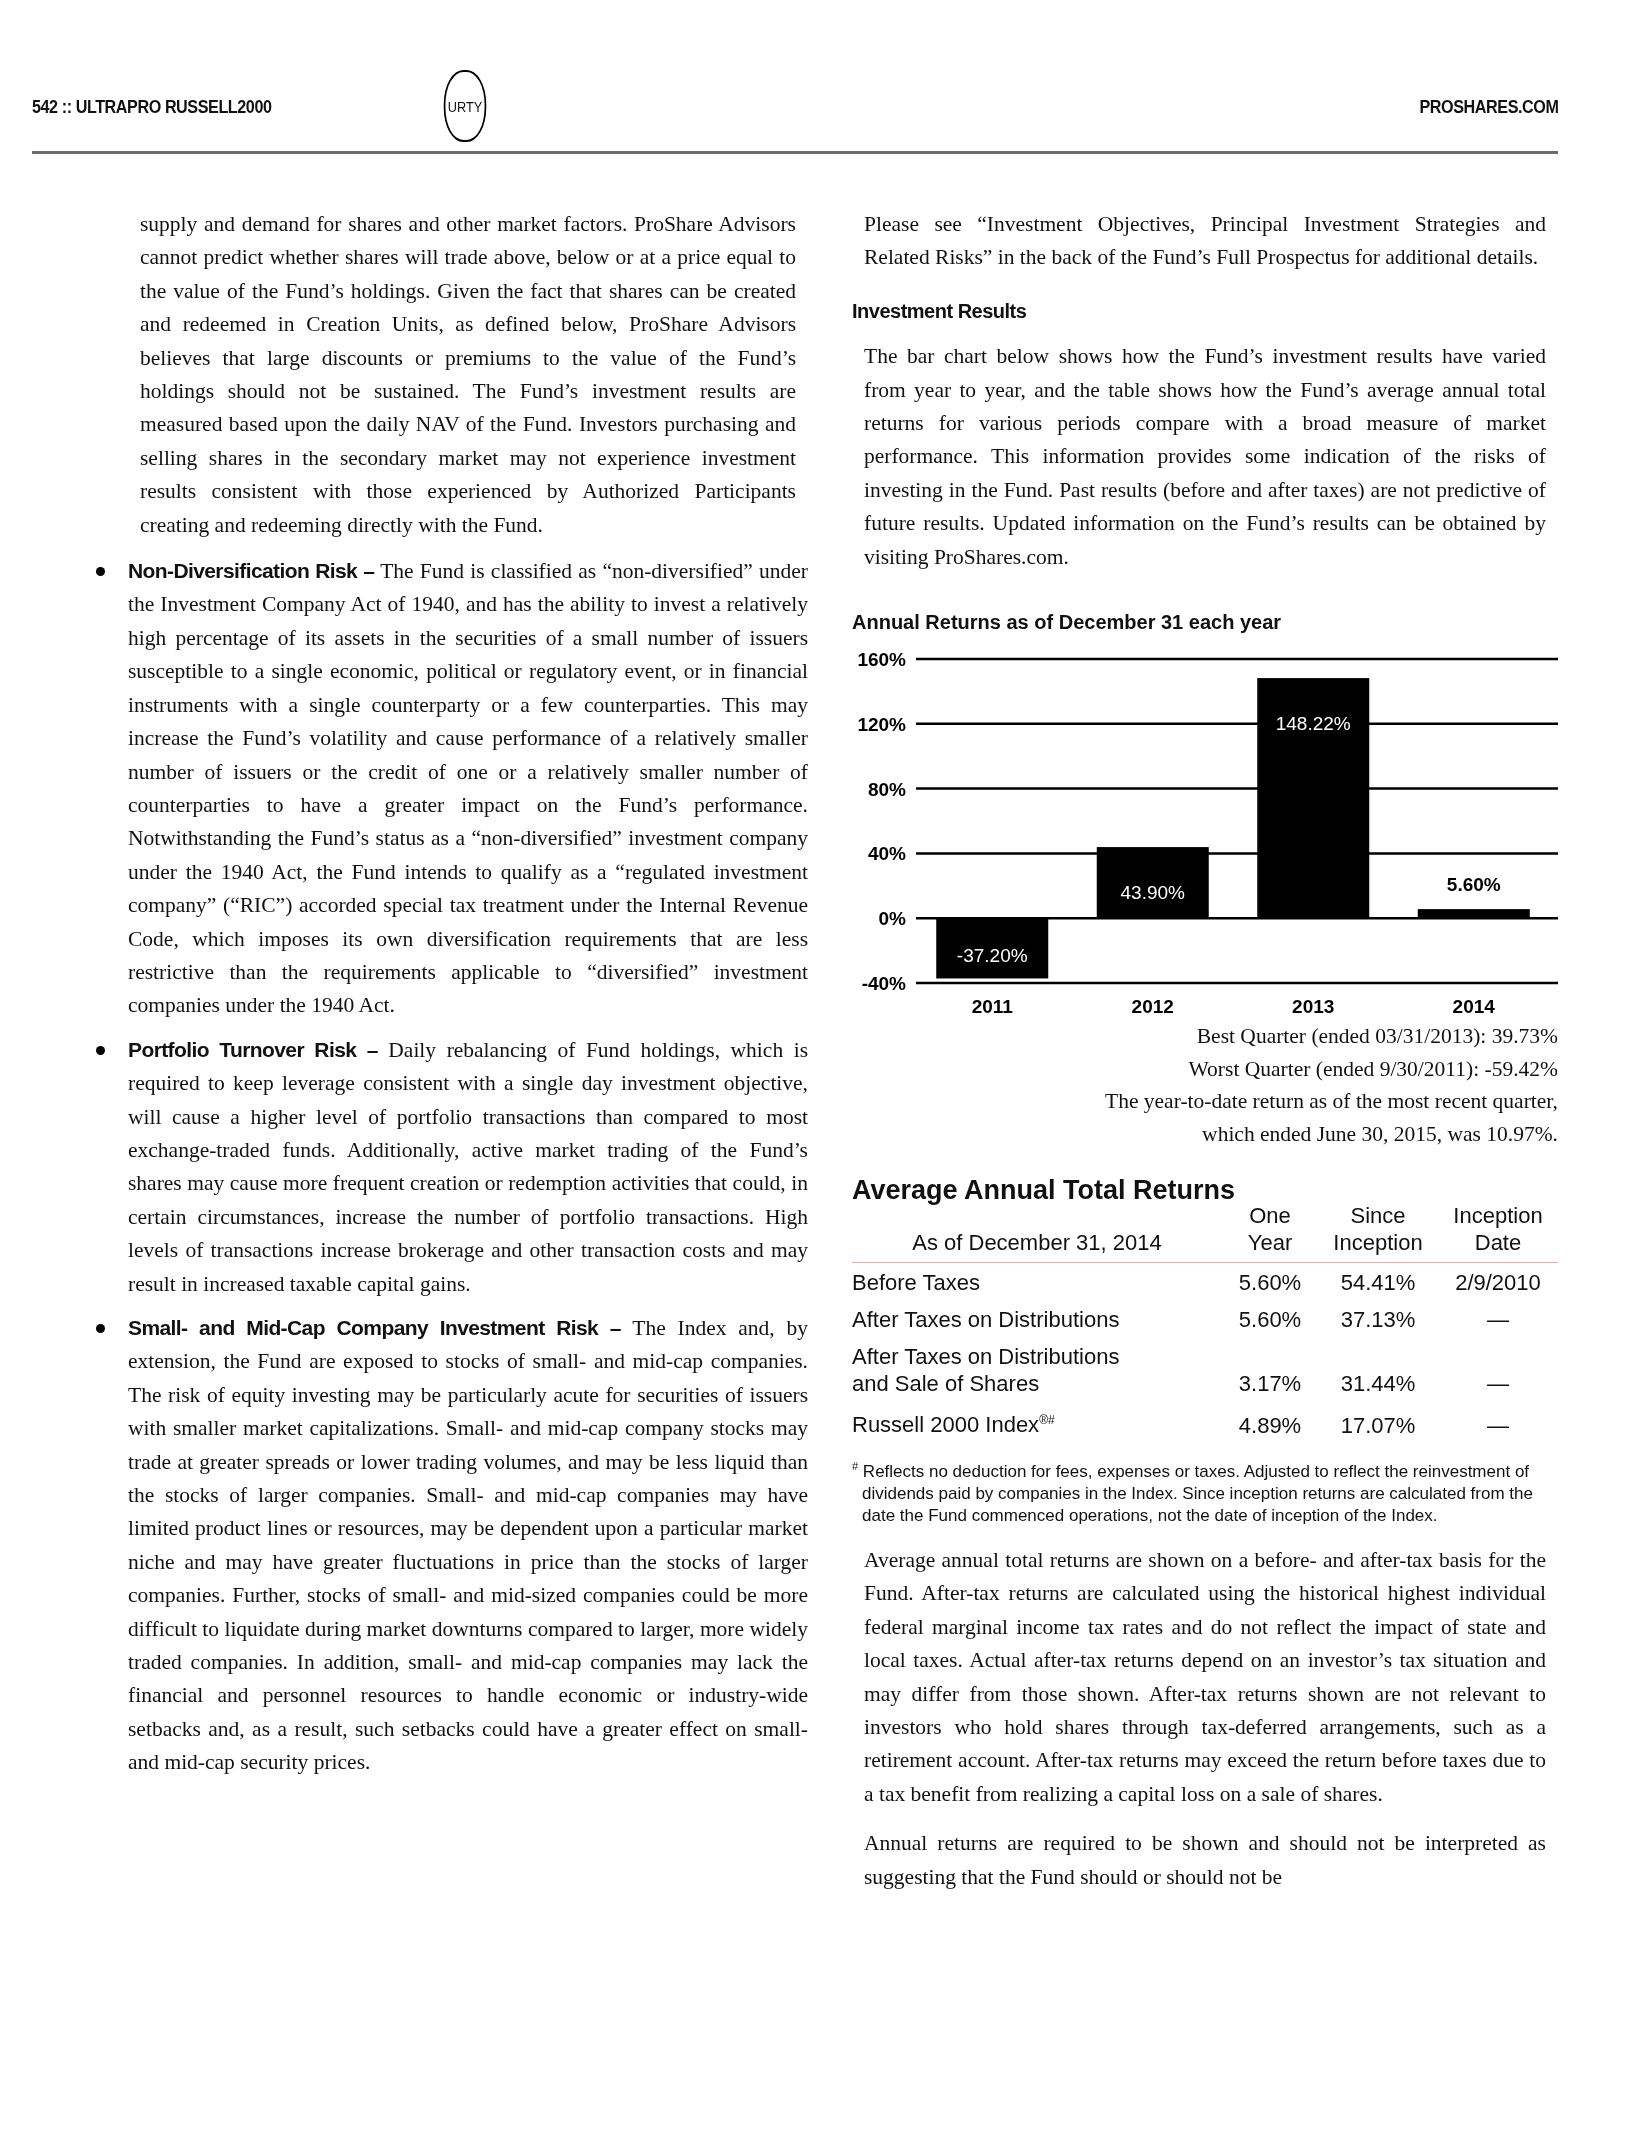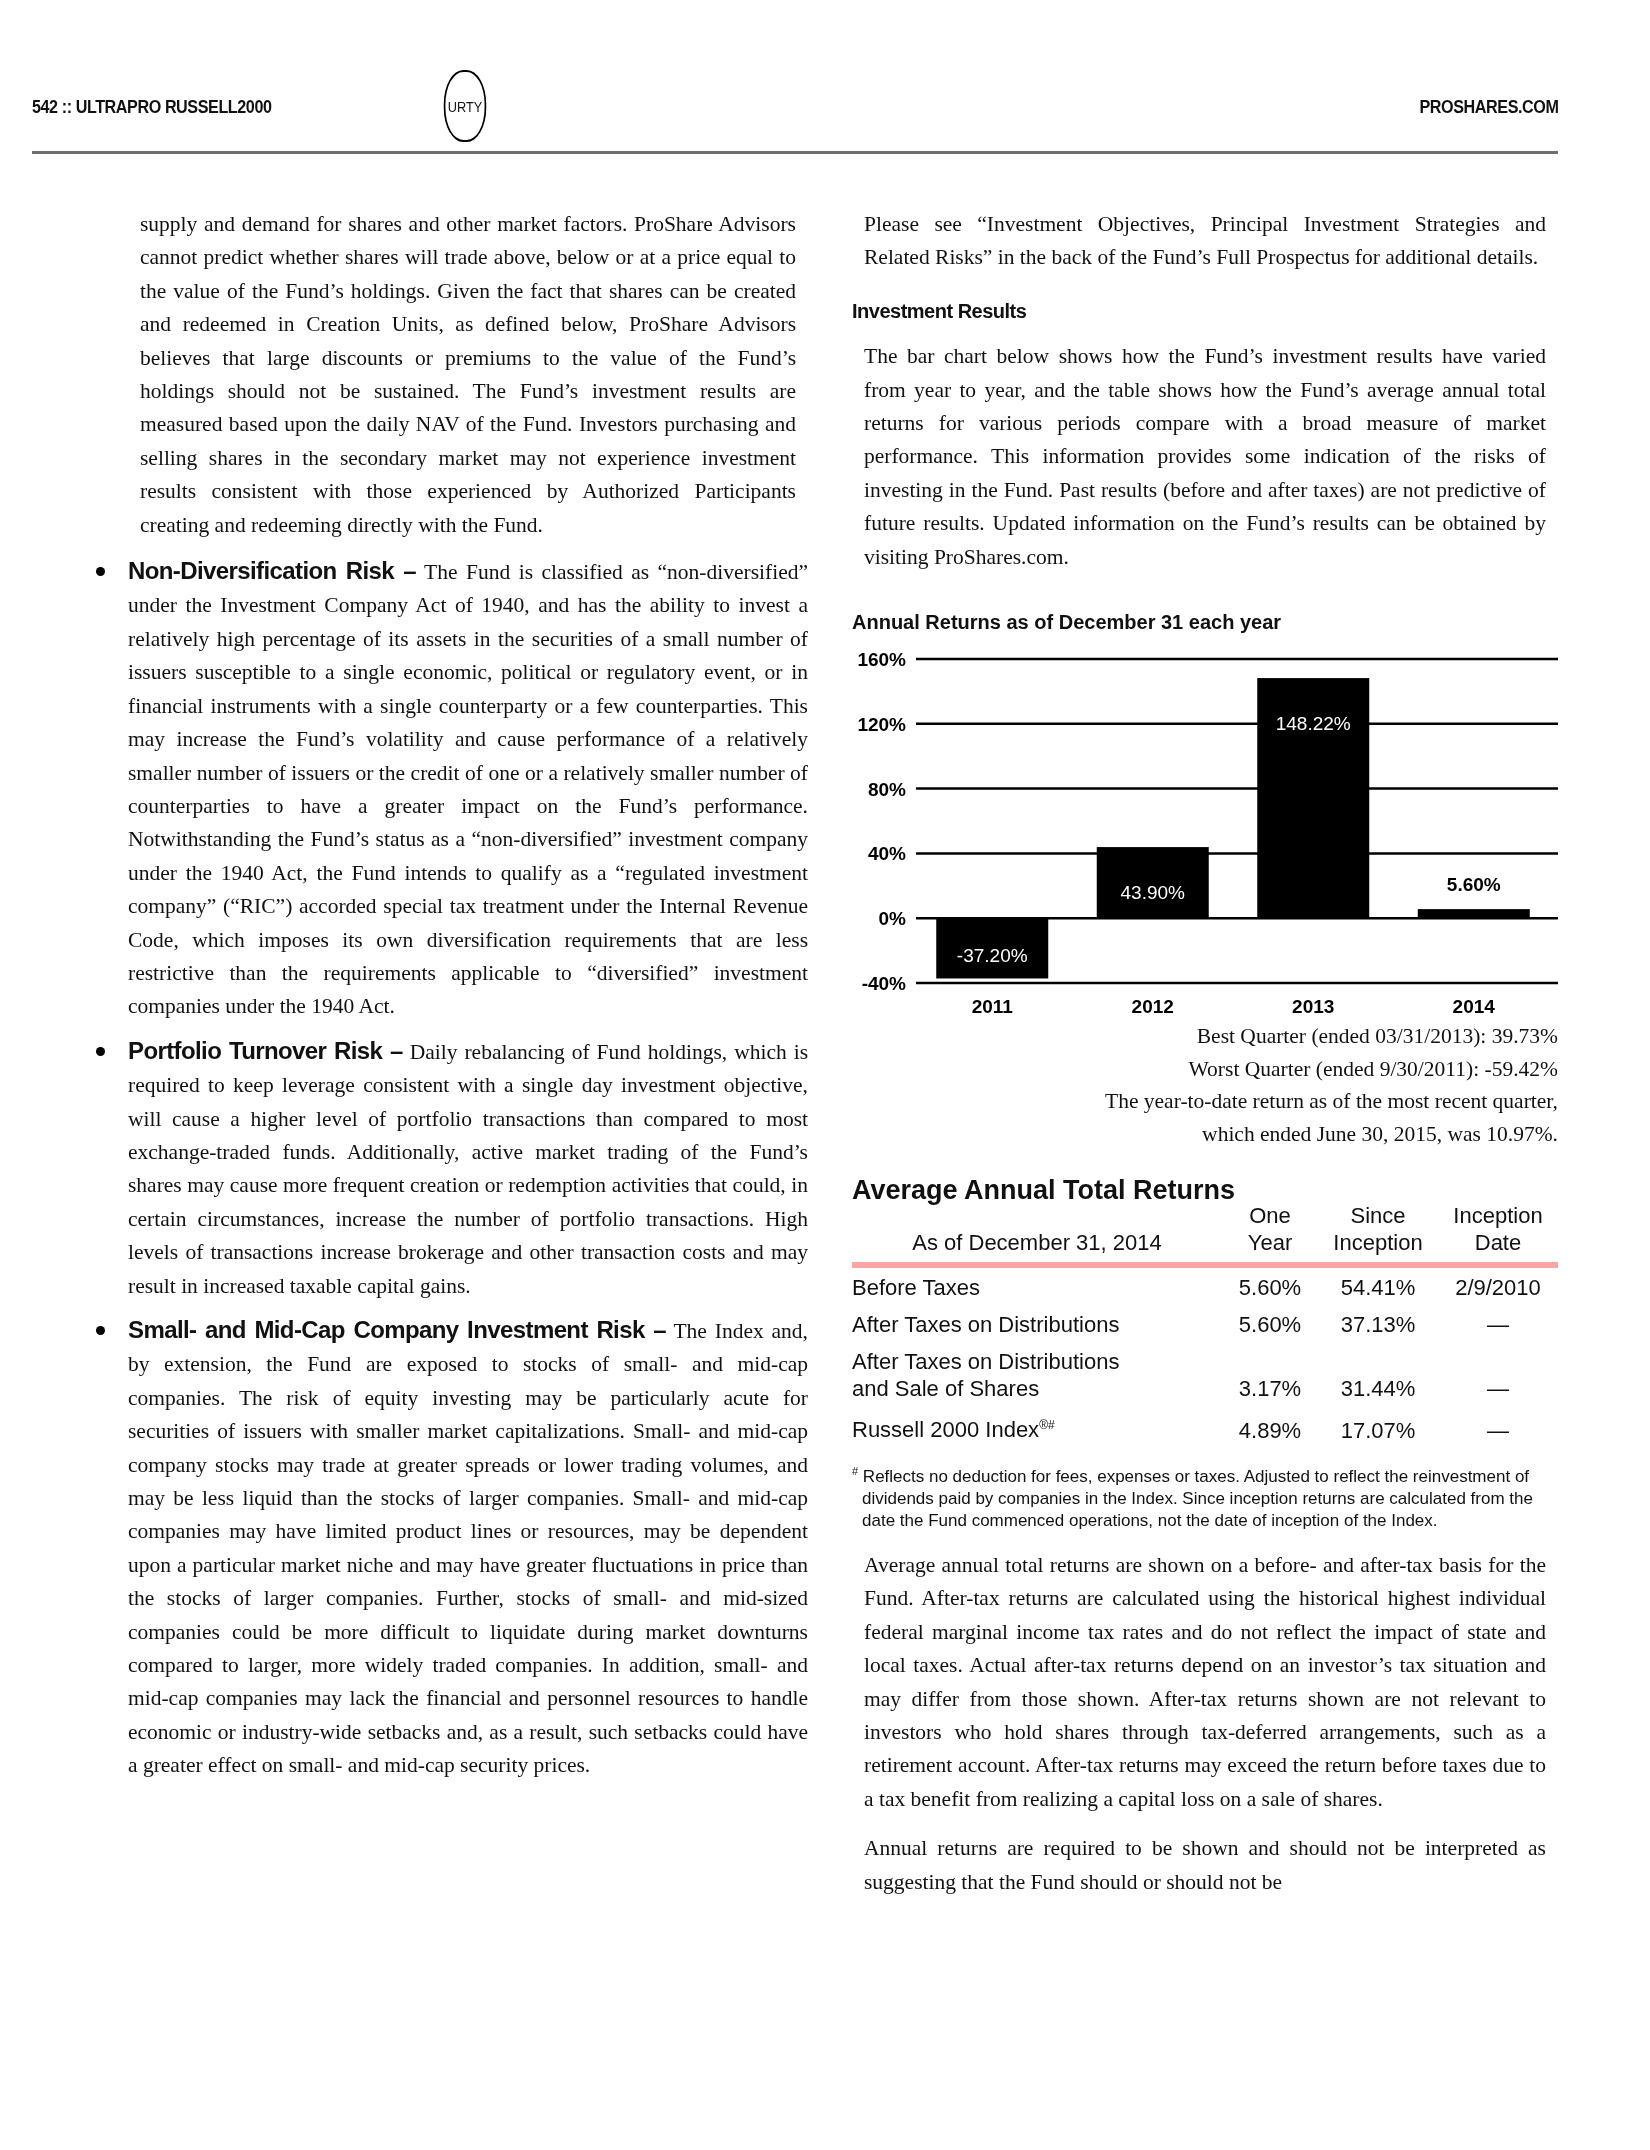--- a/index.html
+++ b/index.html
@@ -9,32 +9,32 @@
   .ticker-badge { position: absolute; left: 408px; top: 0; width: 46px; height: 68px; border: 2px solid #000; border-radius: 23px / 34px; display: flex; align-items: center; justify-content: center; font-family: "Liberation Sans", sans-serif; font-size: 15px; transform: scaleX(0.85); }
   .header-right { position: absolute; right: 0; top: 26px; font-family: "Liberation Sans", sans-serif; font-weight: bold; font-size: 19px; letter-spacing: -0.5px; transform: scaleX(0.85); transform-origin: right center; }
   .header-rule { position: absolute; left: 32px; top: 151px; width: 1526px; height: 3px; background: #6e6e6e; }
 
   .col { position: absolute; top: 196px; font-family: "Liberation Serif", serif; font-size: 21.5px; line-height: 33.4px; text-align: justify; }
   .col-left { left: 128px; width: 680px; }
   .col-right { left: 852px; width: 706px; }
   p { margin: 12px; }
   .bullet { position: relative; margin-top: 10px; }
   .bullet-dot { position: absolute; left: -32px; top: 13px; width: 9px; height: 9px; background: #000; border-radius: 50%; }
-  .bullet-title { font-family: "Liberation Sans", sans-serif; font-weight: bold; font-size: 24px; letter-spacing: -0.6px; }
+  .bullet-title { font-family: "Liberation Sans", sans-serif; font-weight: bold; font-size: 21px; letter-spacing: -0.6px; }
 
   .section-heading { font-family: "Liberation Sans", sans-serif; font-weight: bold; font-size: 20px; margin: 20px 0 6px 0; letter-spacing: -0.5px; }
   .chart-title { font-family: "Liberation Sans", sans-serif; font-weight: bold; font-size: 20px; margin: 32px 0 0 0; }
   .chart-wrap { position: relative; width: 706px; height: 380px; }
   svg text { font-family: "Liberation Sans", sans-serif; }
 
   .quarters { margin-top: 1px; line-height: 32.5px; text-align: right; }
 
   .table-title { font-family: "Liberation Sans", sans-serif; font-weight: bold; font-size: 27px; margin-top: 28px; line-height: 24px; }
   table.returns { width: 706px; border-collapse: collapse; font-family: "Liberation Sans", sans-serif; font-size: 22px; line-height: 27px; }
-  table.returns th { font-weight: normal; vertical-align: bottom; padding: 0 0 6px 0; border-bottom: 6px solid #fca5a5; }
+  table.returns th { font-weight: normal; vertical-align: bottom; padding: 0 0 6px 0; border-bottom: 1px solid #fca5a5; }
   table.returns th.c-label { text-align: center; }
   table.returns th.c-num { text-align: center; }
   table.returns td { padding: 6px 0 4px 0; vertical-align: bottom; }
   table.returns td.num { text-align: center; }
   sup { font-size: 12px; }
   .footnote { font-family: "Liberation Sans", sans-serif; font-size: 17px; line-height: 22.5px; margin-top: 12px; padding-left: 10px; text-indent: -10px; text-align: left; }
   .footnote sup { font-size: 11px; }
   .para { margin-top: 16px; }
 </style>
 </head>

